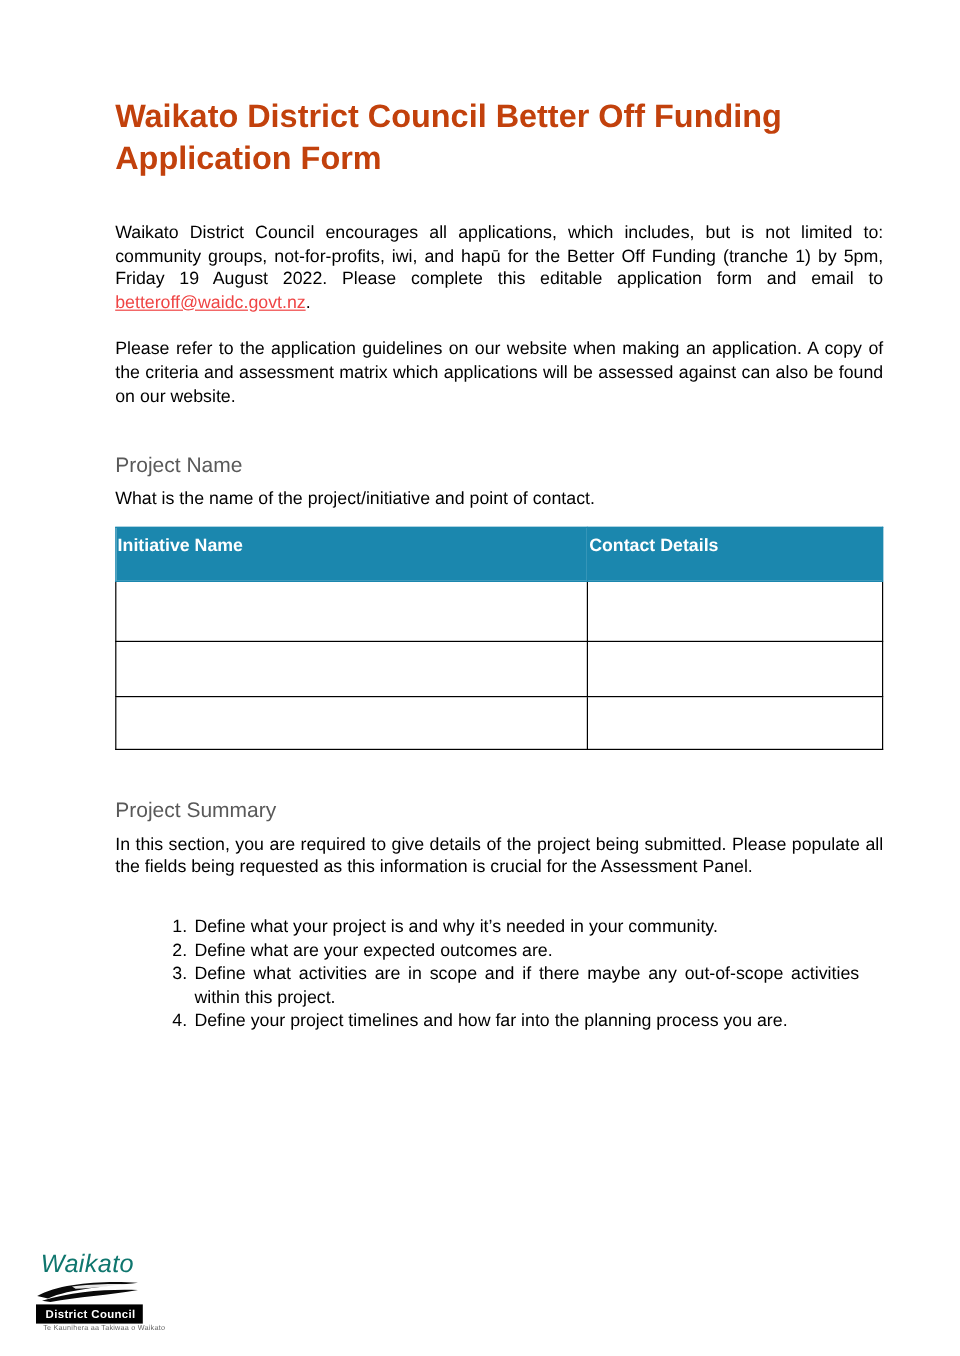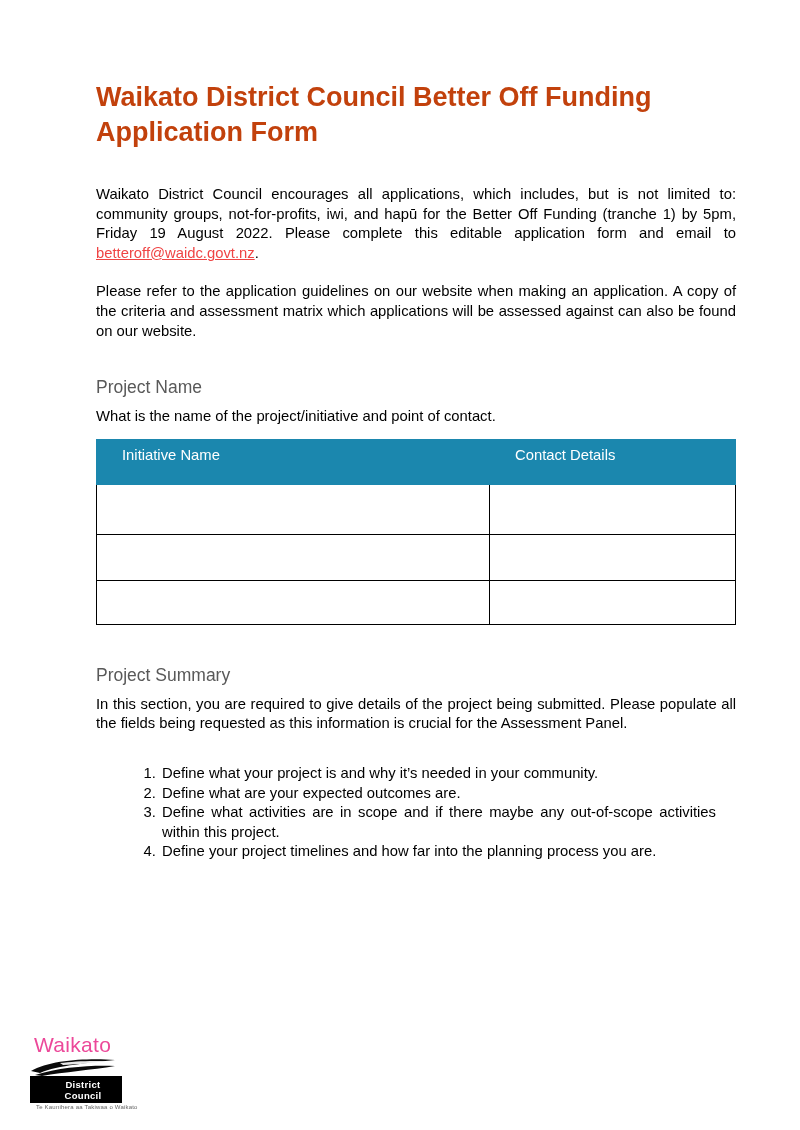--- a/index.html
+++ b/index.html
@@ -45,25 +45,25 @@
   }
   table.form-table {
     width: 100%;
     border-collapse: collapse;
     margin-top: 12px;
     margin-bottom: 4px;
   }
   table.form-table th {
     background: #1B87AE;
     color: #ffffff;
-    font-weight: 400;
+    font-weight: 700;
     font-size: 14.8px;
     text-align: left;
     vertical-align: top;
-    padding: 7px 25px;
+    padding: 7px 1px;
     height: 45px;
     border: 1px solid #1B87AE;
   }
   table.form-table td {
     border: 1px solid #000;
     padding: 4px 9px;
   }
   table.form-table th:first-child,
   table.form-table td:first-child { width: 61.5%; }
   table.form-table tbody tr:nth-child(1) td { height: 50px; }
@@ -81,35 +81,35 @@
   ol.guideline-list li { padding-left: 2px; }
 
   .logo {
     position: absolute;
     left: 30px;
     bottom: 20px;
     width: 92px;
   }
   .logo-word {
     font-size: 21px;
-    color: #ec4899;
+    color: #0f766e;
     letter-spacing: 0.3px;
     padding-left: 4px;
+    font-style: italic;
   }
   .logo-swoosh { display: block; margin: 1px 0 0 0; }
   .logo-banner {
     background: #000;
     color: #fff;
     font-weight: 700;
     font-size: 9.5px;
     letter-spacing: 0.3px;
-    padding: 3px 6px 2px 20px;
+    padding: 3px 6px 2px 8px;
     display: inline-block;
     min-width: 82px;
-    text-align: center;
   }
   .logo-tagline {
     font-size: 6px;
     color: #666;
     padding: 1px 0 0 6px;
     letter-spacing: 0.2px;
     white-space: nowrap;
   }
 </style>
 </head>

